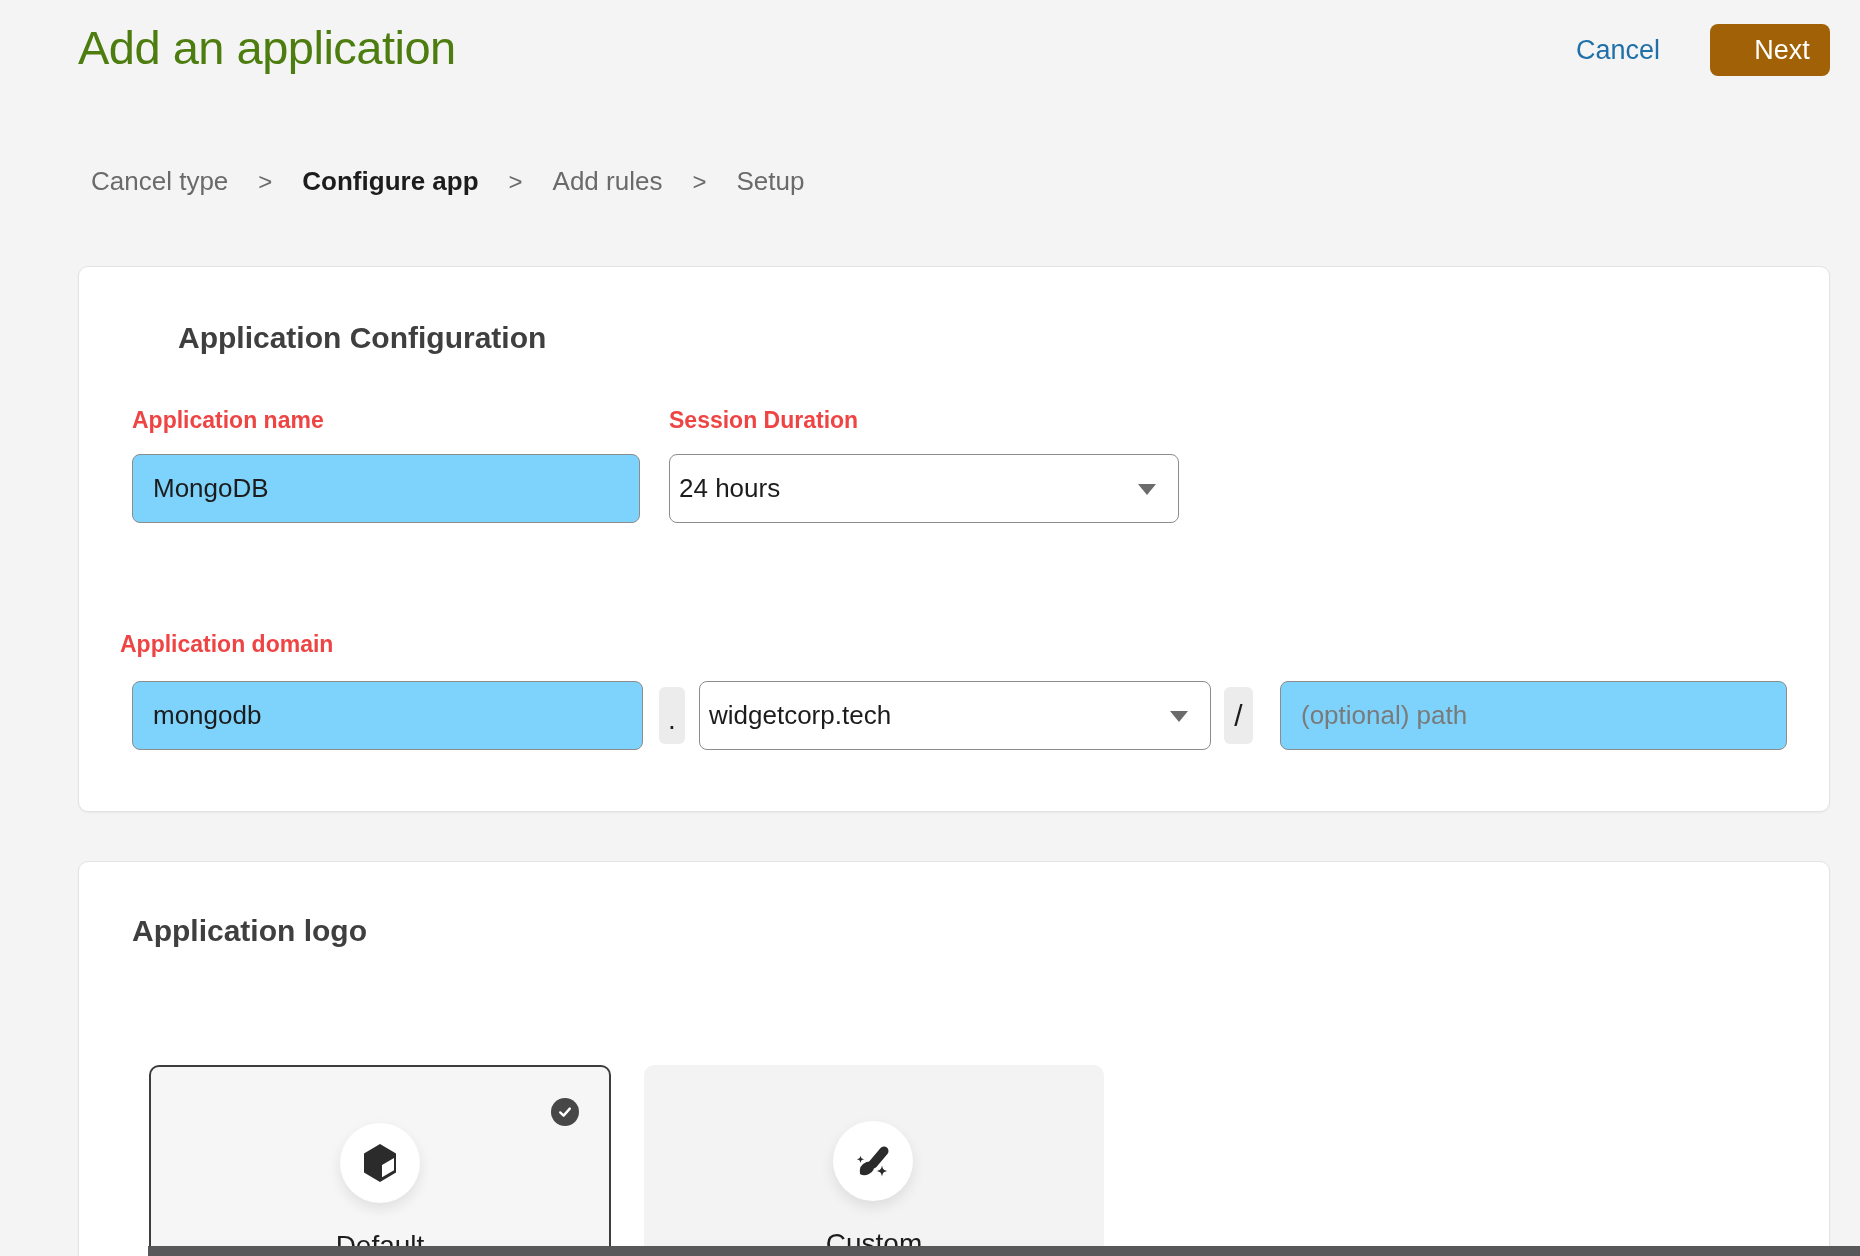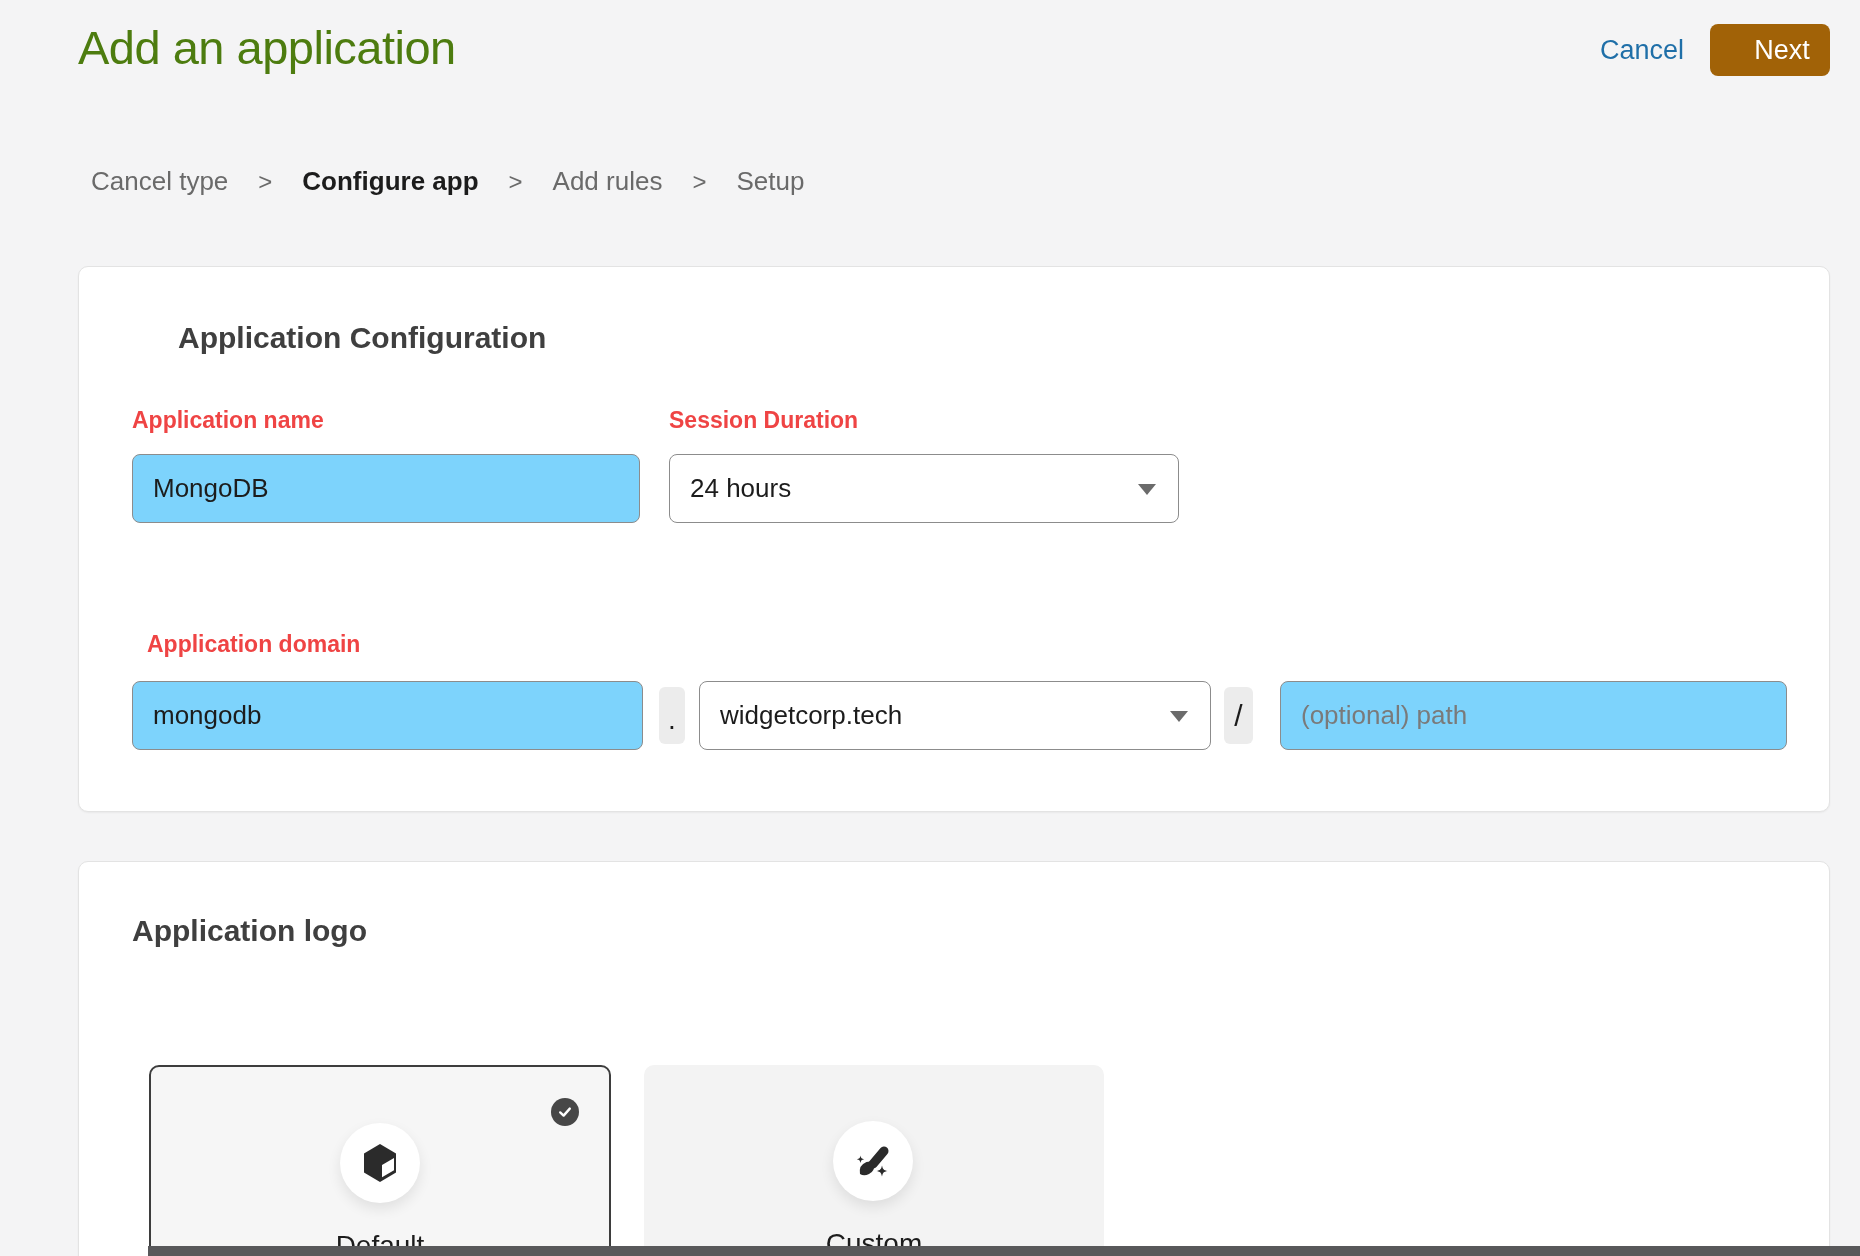--- a/index.html
+++ b/index.html
@@ -4,21 +4,21 @@
 <style>
   * { margin:0; padding:0; box-sizing:border-box; }
   html,body { background:#f4f4f5; }
   #app {
     position:relative; width:1860px; height:1256px; overflow:hidden;
     background:#f4f4f5; font-family:"Liberation Sans","DejaVu Sans",sans-serif;
     color:#1c1c1c;
   }
   
   .page-title { position:absolute; left:78px; top:20px; font-size:47px; font-weight:400; letter-spacing:-0.5px; color:#4d7c0f; }
-  .header-actions { position:absolute; top:24px; right:30px; display:flex; align-items:center; gap:26px; }
+  .header-actions { position:absolute; top:24px; right:30px; display:flex; align-items:center; gap:50px; }
   .cancel-link { font-size:27px; color:#1f6fa8; cursor:pointer; }
   .next-btn { width:120px; height:52px; background:#a16207; border:none; border-radius:8px;
               color:#ffffff; font-size:27px; font-family:inherit; cursor:pointer;padding-left:24px; }
   
   .breadcrumb { position:absolute; left:91px; top:166px; display:flex; gap:30px; align-items:center;
                 font-size:26px; color:#6a6a6a; }
   .breadcrumb .step.active { font-weight:700; color:#1c1c1c; }
   .breadcrumb .sep { color:#6a6a6a; font-size:24px; }
   
   .card { position:absolute; left:78px; width:1752px; background:#ffffff;
@@ -29,21 +29,21 @@
   #card-config h2 { top:54px;margin-left:46px; }
   #card-logo h2 { top:52px; }
   .field-label { position:absolute; font-size:23px; font-weight:700; color:#ef4444; }
   .text-input {
     position:absolute; height:69px; background:#7dd3fc; border:1px solid #8c8c8c; border-radius:8px;
     font-family:inherit; font-size:26px; color:#1c1c1c; padding:0 20px; outline:none;
   }
   .text-input::placeholder { color:#7a7a7a; }
   .select-box {
     position:absolute; height:69px; background:#fff; border:1px solid #8c8c8c; border-radius:8px;
-    display:flex; align-items:center; padding:0 20px; font-size:26px; color:#1c1c1c; cursor:pointer;
+    display:flex; align-items:center; padding:0 9px; font-size:26px; color:#1c1c1c; cursor:pointer;
   }
   .select-box .caret {
     position:absolute; right:22px; top:50%; margin-top:-5px;
     width:0; height:0; border-left:9px solid transparent; border-right:9px solid transparent;
     border-top:11px solid #6b6b6b;
   }
   .sep-chip {
     position:absolute; height:57px; background:#ececec; border-radius:6px;
     display:flex; align-items:flex-end; justify-content:center; padding-bottom:8px;
     font-size:28px; color:#1c1c1c;
@@ -92,21 +92,21 @@
     <span class="field-label" style="left:53px; top:140px;">Application name</span>
     <span class="field-label" style="left:590px; top:140px;">Session Duration</span>
 
     <input class="text-input" style="left: 53px; top: 187px; width: 508px;" type="text" value="MongoDB">
 
     <div class="select-box" style="left:590px; top:187px; width:510px;">
       <span>24 hours</span>
       <span class="caret"></span>
     </div>
 
-    <span class="field-label" style="left:68px; top:364px;">Application domain</span>
+    <span class="field-label" style="left:41px; top:364px;">Application domain</span>
 
     <input class="text-input" style="left: 53px; top: 414px; width: 511px;" type="text" value="mongodb">
 
     <span class="sep-chip" style="left:580px; top:420px; width:26px;">.</span>
 
     <div class="select-box" style="left:620px; top:414px; width:512px;">
       <span>widgetcorp.tech</span>
       <span class="caret"></span>
     </div>
 

